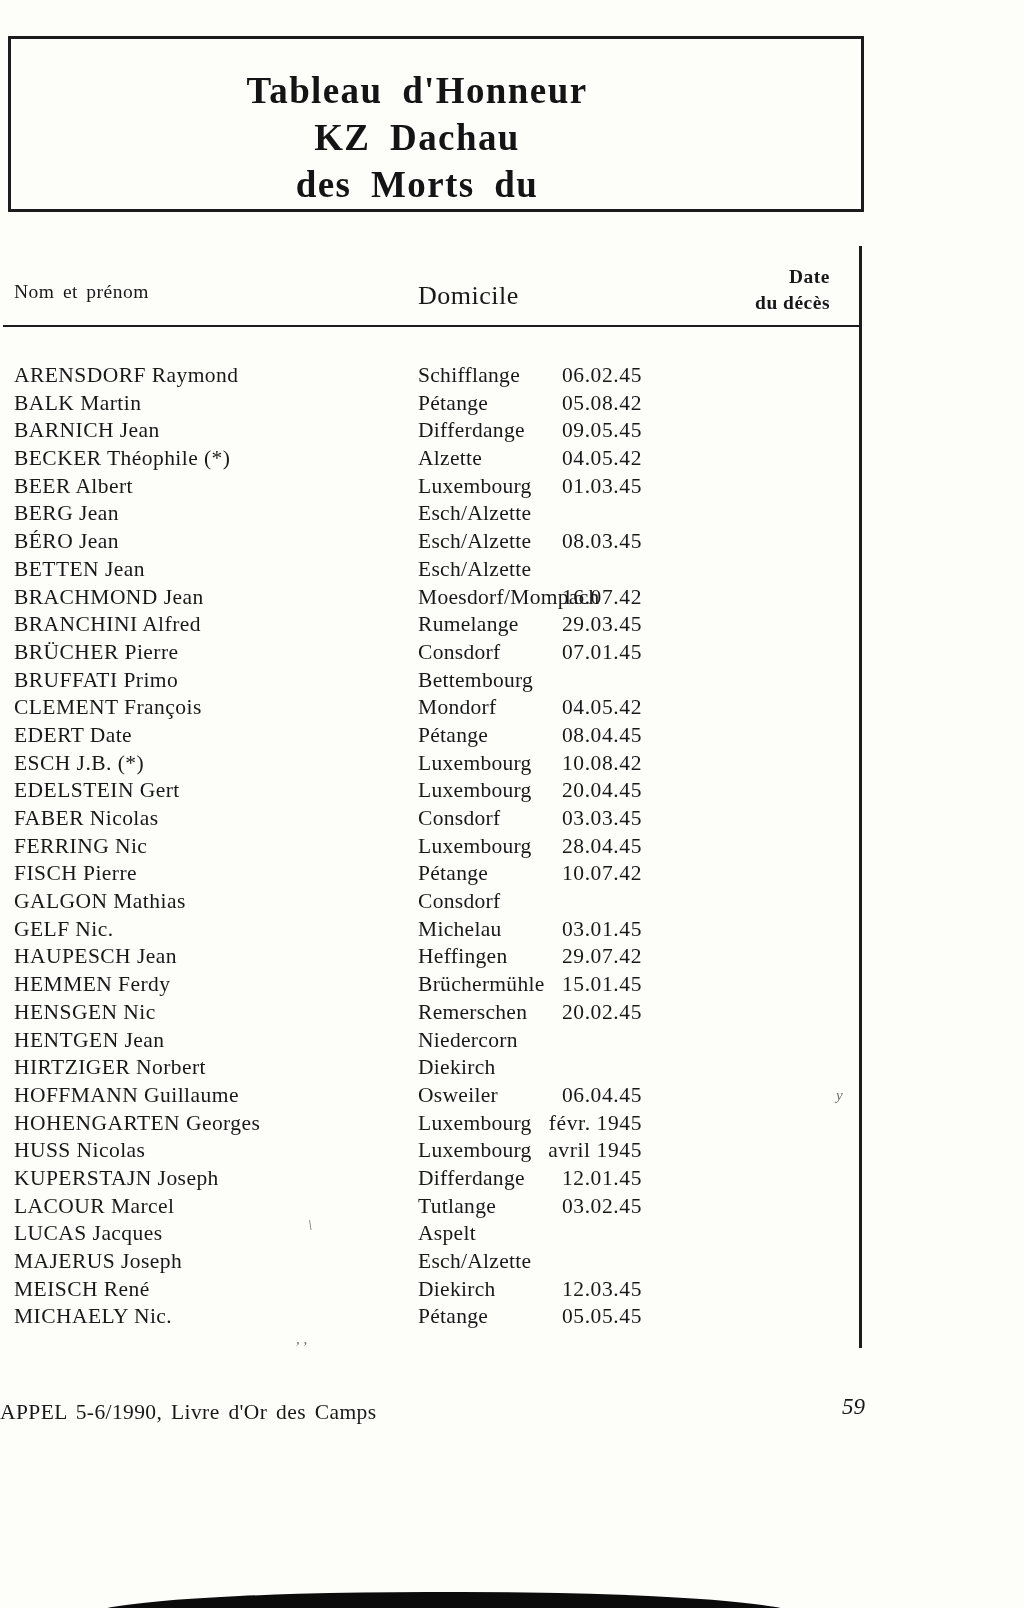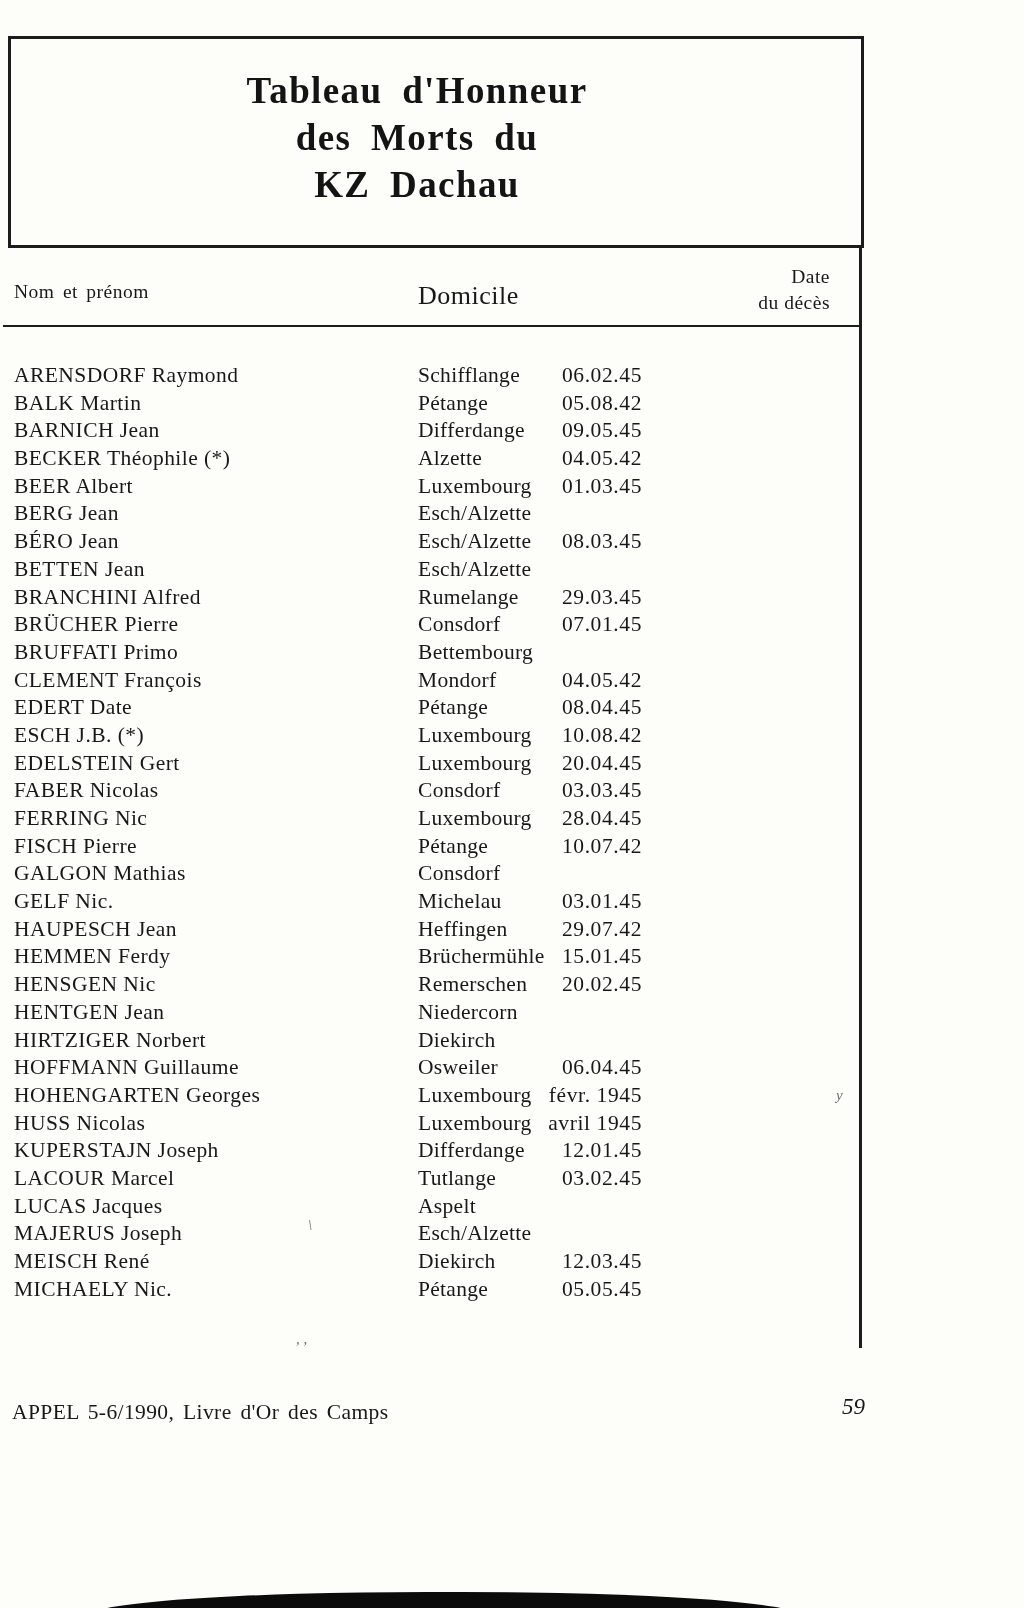--- a/index.html
+++ b/index.html
@@ -10,79 +10,79 @@
     background: #ffffff;
     font-family: "Liberation Serif", "DejaVu Serif", serif;
     color: #181818;
     overflow: hidden;
   }
   .page { position: absolute; inset: 0; background: #fdfdfa; }
 
   
   .title-box {
     position: absolute; left: 8px; top: 36px;
-    width: 856px; height: 212px;
+    width: 856px; height: 176px;
     border: 3px solid #1c1c1c;
     padding-left: 16px;
   }
   .title {
     position: absolute; top: 28px; left: 0; width: 100%;
     padding-right: 38px;
     text-align: center;
     font-weight: 700;
     font-size: 37px;
     line-height: 47px;
     letter-spacing: 1.4px;
     word-spacing: 9px;
     color: #141414;
   }
 
   
   .h-name { position: absolute; left: 14px;  top: 281px; font-size: 19.5px; letter-spacing: .5px; word-spacing: 3px; }
   .h-dom  { position: absolute; left: 418px; top: 281px; font-size: 26px; letter-spacing: .5px; }
   .h-date {
     position: absolute; left: 690px; top: 264px; width: 140px;
-    text-align: right; font-size: 19.5px; line-height: 26px; letter-spacing: .5px;
+    text-align: right; font-size: 19.5px; line-height: 26px; letter-spacing: .5px; font-weight: bold;
   }
 
   
   .rule { position: absolute; background: #1c1c1c; }
   .rule-header { left: 3px; top: 325px; width: 859px; height: 2px; }
   .rule-right  { left: 859px; top: 246px; width: 3px; height: 1102px; }
 
   
   .rows { position: absolute; left: 0; top: 362px; width: 836px; }
   .row  { position: relative; height: 27.7px; font-size: 21.5px; line-height: 27.7px; }
   .c-name { position: absolute; left: 14px;  letter-spacing: .45px; white-space: nowrap; }
   .c-dom  { position: absolute; left: 418px; letter-spacing: .3px;  white-space: nowrap; }
   .c-date { position: absolute; right: 194px; letter-spacing: .6px; white-space: nowrap; }
 
   
-  .footer-src  { position: absolute; left: 0px; top: 1400px; font-size: 21.5px; letter-spacing: .4px; word-spacing: 3px; white-space: nowrap; padding-left: 12px; }
+  .footer-src  { position: absolute; left: 0px; top: 1400px; font-size: 21.5px; letter-spacing: .4px; word-spacing: 3px; white-space: nowrap; }
   .footer-page { position: absolute; left: 842px; top: 1394px; font-size: 23px; font-style: italic; }
 
   
   .artifact { position: absolute; color: #6e6e6e; font-style: italic; font-size: 15px; line-height: 15px; }
   .scan-strip {
     position: absolute; left: 88px; top: 1592px;
     width: 712px; height: 46px;
     background: #0b0b0b;
     border-radius: 340px 340px 0 0 / 24px 24px 0 0;
   }
 </style>
 </head>
 <body>
 
 <div class="page">
 
   <div class="title-box">
     <div class="title">
       <div>Tableau d'Honneur</div>
+      <div>KZ Dachau</div>
       <div>des Morts du</div>
-      <div>KZ Dachau</div>
     </div>
   </div>
 
   <span class="h-name">Nom et prénom</span>
   <span class="h-dom">Domicile</span>
   <div class="h-date">
     <div>Date</div>
     <div>du décès</div>
   </div>
 
@@ -122,20 +122,25 @@
       <div class="row">
         <span class="c-name">BÉRO Jean</span>
         <span class="c-dom">Esch/Alzette</span>
         <span class="c-date">08.03.45</span>
       </div>
       <div class="row">
         <span class="c-name">BETTEN Jean</span>
         <span class="c-dom">Esch/Alzette</span>
       </div>
       <div class="row">
+        <span class="c-name">BRACHMOND Jean</span>
+        <span class="c-dom">Moesdorf/Mompach</span>
+        <span class="c-date">16.07.42</span>
+      </div>
+      <div class="row">
         <span class="c-name">BRANCHINI Alfred</span>
         <span class="c-dom">Rumelange</span>
         <span class="c-date">29.03.45</span>
       </div>
       <div class="row">
         <span class="c-name">BRÜCHER Pierre</span>
         <span class="c-dom">Consdorf</span>
         <span class="c-date">07.01.45</span>
       </div>
       <div class="row">

